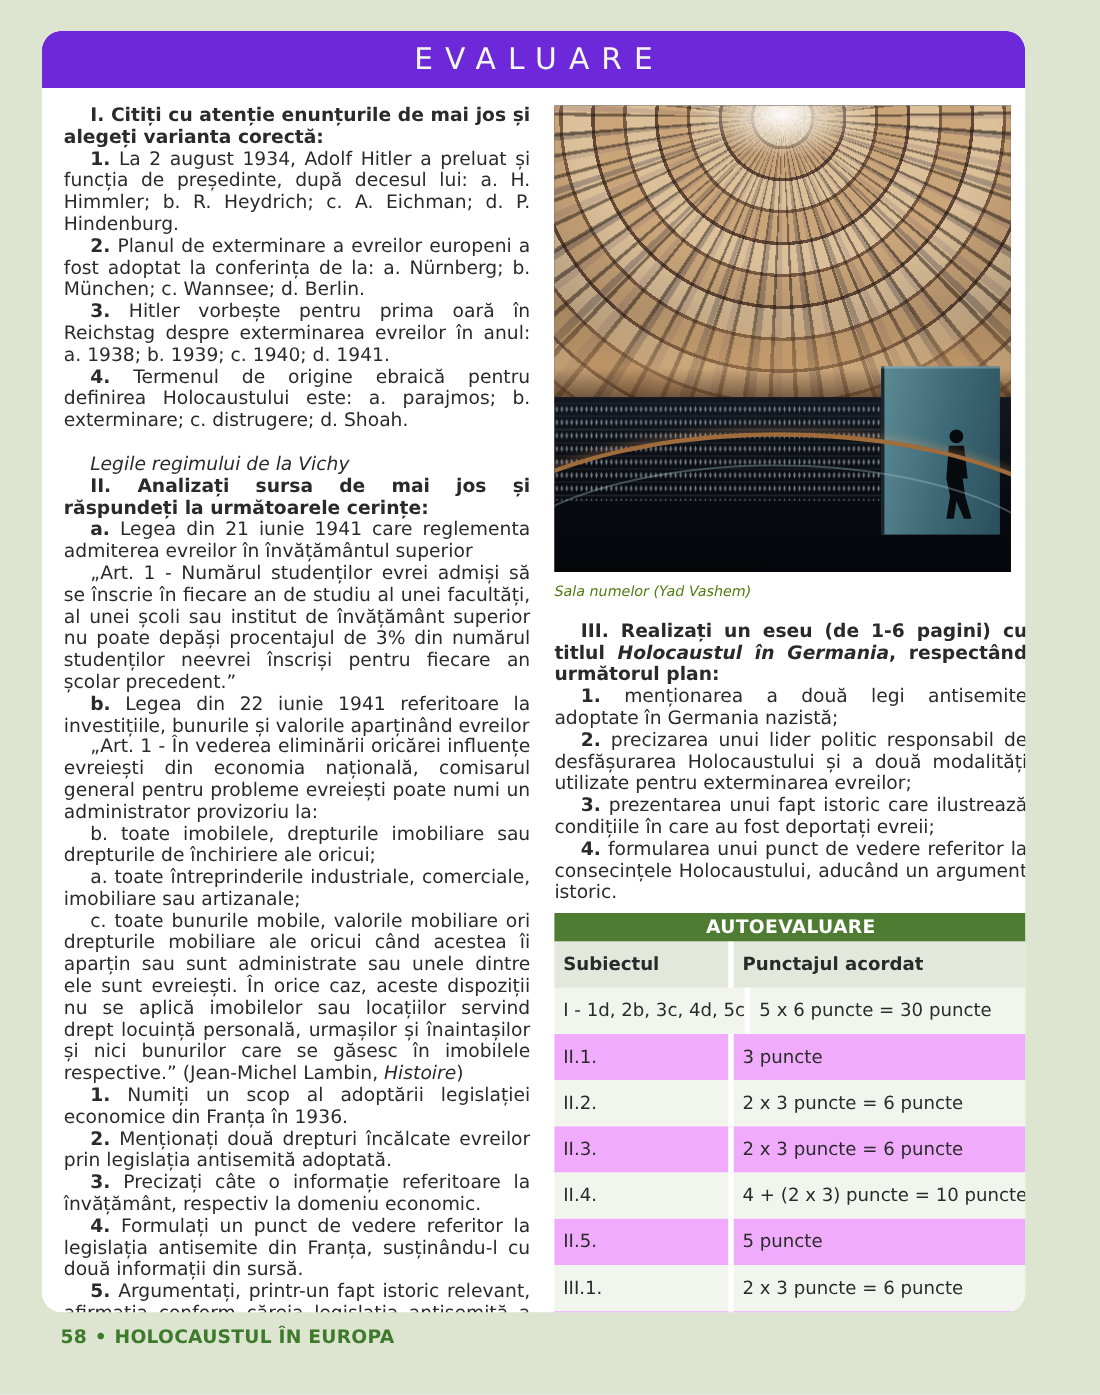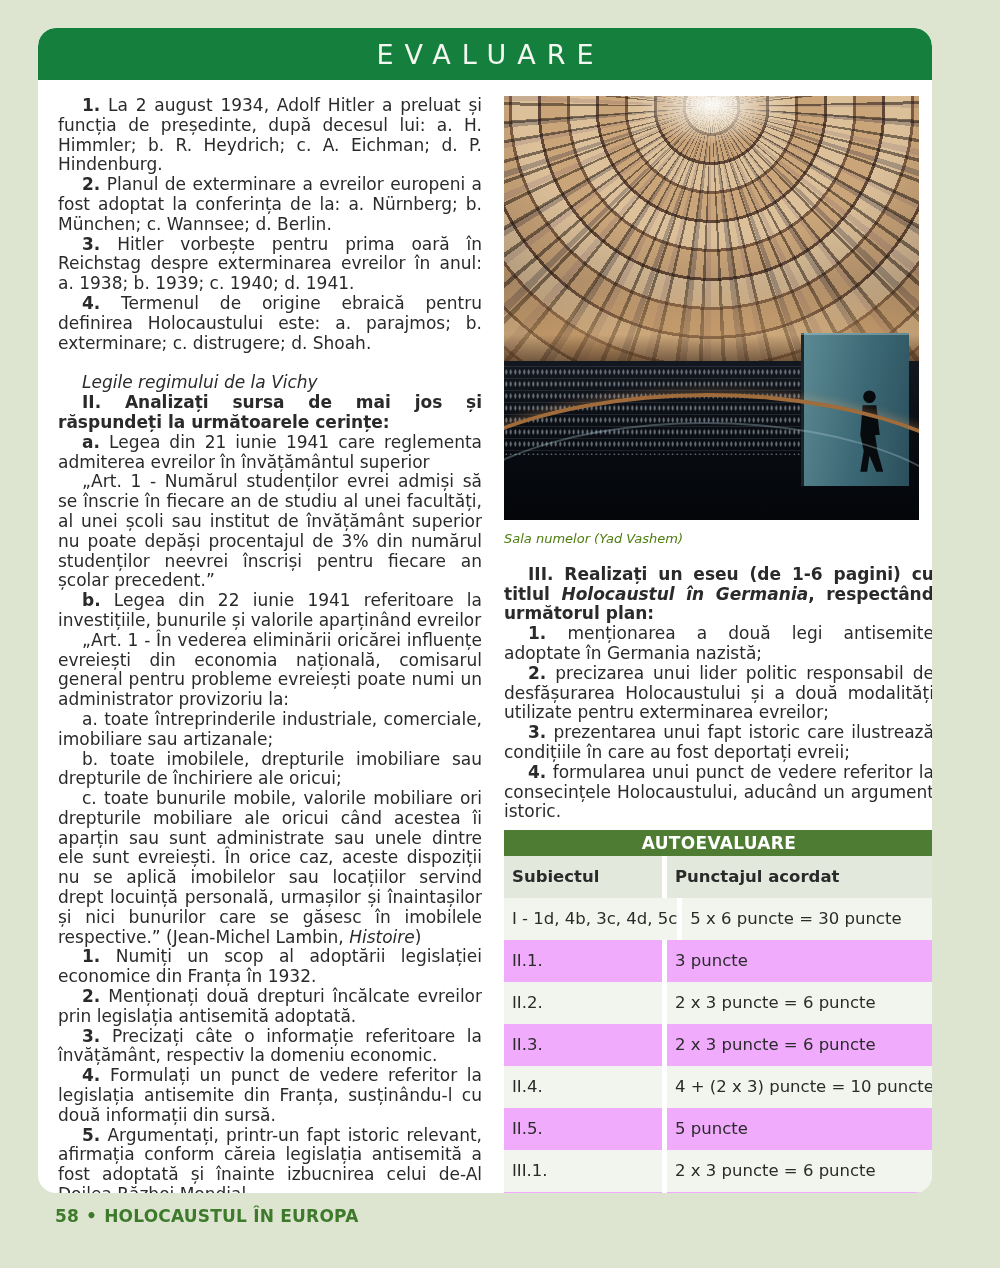--- a/index.html
+++ b/index.html
@@ -9,21 +9,21 @@
     font-family:"DejaVu Sans","Liberation Sans",sans-serif;
     color:#2a2a2a;
     position:relative;
     overflow:hidden;
   }
   .card{
     position:absolute;left:38px;top:28px;width:894px;height:1165px;
     background:#ffffff;border-radius:18px;overflow:hidden;
   }
   .banner{
-    height:52px;background:#15803d;border-radius:18px 18px 0 0;
+    height:52px;background:#6d28d9;border-radius:18px 18px 0 0;
     display:flex;align-items:center;justify-content:center;
   }
   .banner span{
     color:#f4f7ef;font-size:27px;letter-spacing:11px;font-weight:400;
     text-indent:11px;
   }
   .cols{display:flex;padding:16px 16px 0 20px;}
   .col-left{width:424px;flex:0 0 424px;}
   .col-right{flex:1;margin-left:22px;display:flex;flex-direction:column;}
   .col-left, .col-right{font-size:17px;line-height:19.8px;text-align:justify;}
@@ -110,37 +110,38 @@
 <body>
 
 <div class="card">
   <div class="banner">
     <span>EVALUARE</span>
   </div>
 
   <div class="cols">
 
     <div class="col-left">
+      <p class="para b">I. Citiți cu atenție enunțurile de mai jos și alegeți varianta corectă:</p>
       <p class="para"><span class="num">1.</span> <span>La 2 august 1934, Adolf Hitler a preluat și funcția de președinte, după decesul lui: a. H. Himmler; b. R. Heydrich; c. A. Eichman; d. P. Hindenburg.</span></p>
       <p class="para"><span class="num">2.</span> <span>Planul de exterminare a evreilor europeni a fost adoptat la conferința de la: a. Nürnberg; b. München; c. Wannsee; d. Berlin.</span></p>
       <p class="para"><span class="num">3.</span> <span>Hitler vorbește pentru prima oară în Reichstag despre exterminarea evreilor în anul: a. 1938; b. 1939; c. 1940; d. 1941.</span></p>
       <p class="para"><span class="num">4.</span> <span>Termenul de origine ebraică pentru definirea Holocaustului este: a. parajmos; b. exterminare; c. distrugere; d. Shoah.</span></p>
 
       <div class="sec-gap"></div>
 
       <p class="para it">Legile regimului de la Vichy</p>
       <p class="para b">II. Analizați sursa de mai jos și răspundeți la următoarele cerințe:</p>
       <p class="para"><span class="num">a.</span> <span>Legea din 21 iunie 1941 care reglementa admiterea evreilor în învățământul superior</span></p>
       <p class="para">„Art. 1 - Numărul studenților evrei admiși să se înscrie în fiecare an de studiu al unei facultăți, al unei școli sau institut de învățământ superior nu poate depăși procentajul de 3% din numărul studenților neevrei înscriși pentru fiecare an școlar precedent.”</p>
       <p class="para"><span class="num">b.</span> <span>Legea din 22 iunie 1941 referitoare la investițiile, bunurile și valorile aparținând evreilor</span></p>
       <p class="para">„Art. 1 - În vederea eliminării oricărei influențe evreiești din economia națională, comisarul general pentru probleme evreiești poate numi un administrator provizoriu la:</p>
+      <p class="para"><span>b.</span> <span>toate imobilele, drepturile imobiliare sau drepturile de închiriere ale oricui;</span></p>
       <p class="para"><span>a.</span> <span>toate întreprinderile industriale, comerciale, imobiliare sau artizanale;</span></p>
-      <p class="para"><span>b.</span> <span>toate imobilele, drepturile imobiliare sau drepturile de închiriere ale oricui;</span></p>
       <p class="para"><span>c.</span> <span>toate bunurile mobile, valorile mobiliare ori drepturile mobiliare ale oricui când acestea îi aparțin sau sunt administrate sau unele dintre ele sunt evreiești. În orice caz, aceste dispoziții nu se aplică imobilelor sau locațiilor servind drept locuință personală, urmașilor și înaintașilor și nici bunurilor care se găsesc în imobilele respective.”</span> <span>(Jean-Michel Lambin, </span><span class="it">Histoire</span><span>)</span></p>
-      <p class="para"><span class="num">1.</span> <span>Numiți un scop al adoptării legislației economice din Franța în 1932.</span></p>
+      <p class="para"><span class="num">1.</span> <span>Numiți un scop al adoptării legislației economice din Franța în 1936.</span></p>
       <p class="para"><span class="num">2.</span> <span>Menționați două drepturi încălcate evreilor prin legislația antisemită adoptată.</span></p>
       <p class="para"><span class="num">3.</span> <span>Precizați câte o informație referitoare la învățământ, respectiv la domeniu economic.</span></p>
       <p class="para"><span class="num">4.</span> <span>Formulați un punct de vedere referitor la legislația antisemite din Franța, susținându-l cu două informații din sursă.</span></p>
       <p class="para"><span class="num">5.</span> <span>Argumentați, printr-un fapt istoric relevant, afirmația conform căreia legislația antisemită a fost adoptată și înainte izbucnirea celui de-Al Doilea Război Mondial.</span></p>
     </div>
 
     <div class="col-right">
 
       <div class="photo">
         <div class="dome"></div>
@@ -165,21 +166,21 @@
       <p class="para"><span class="num">4.</span> <span>formularea unui punct de vedere referitor la consecințele Holocaustului, aducând un argument istoric.</span></p>
 
       <div class="autoeval">
         <div class="tbl-title">AUTOEVALUARE</div>
         <div class="trow thead">
           <span class="c1">Subiectul</span>
             <span class="colgap"></span>
             <span class="c2">Punctajul acordat</span>
         </div>
         <div class="trow r-even">
-            <span class="c1">I - 1d, 4b, 3c, 4d, 5c</span>
+            <span class="c1">I - 1d, 2b, 3c, 4d, 5c</span>
             <span class="colgap"></span>
             <span class="c2">5 x 6 puncte = 30 puncte</span>
           </div>
         <div class="trow r-odd">
             <span class="c1">II.1.</span>
             <span class="colgap"></span>
             <span class="c2">3 puncte</span>
           </div>
         <div class="trow r-even">
             <span class="c1">II.2.</span>

